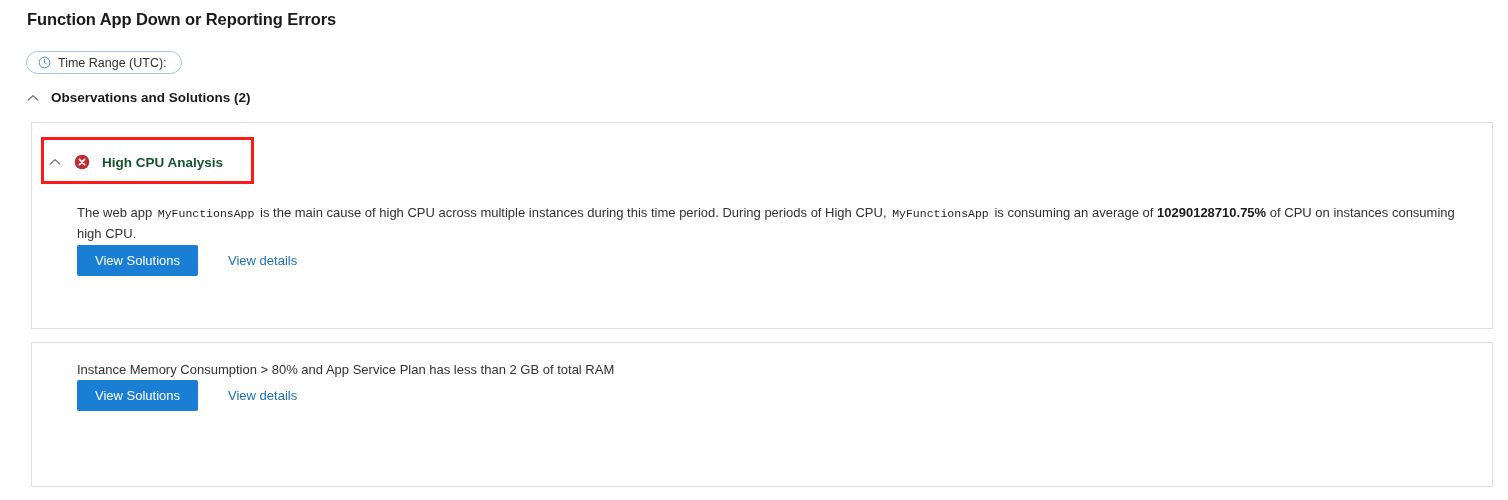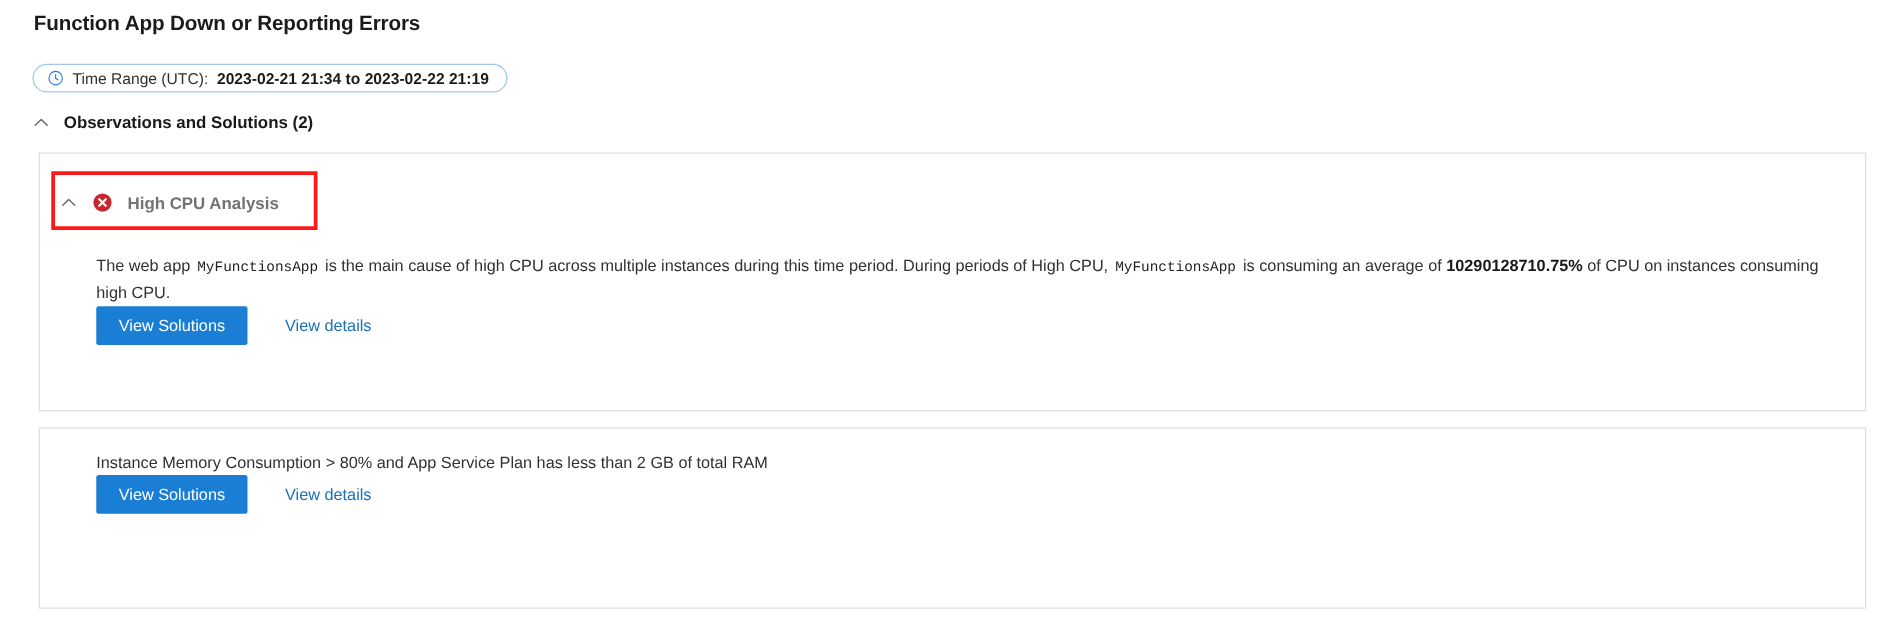--- a/index.html
+++ b/index.html
@@ -111,21 +111,21 @@
     padding-left: 16px;
     height: 46px;
     cursor: pointer;
   }
   #card-cpu .card-head { margin-top: 16px; }
   #card-mem .card-head { margin-top: 4px; }
 
   .card-head .card-title {
     font-size: 13.5px;
     font-weight: bold;
-    color: #737373;
+    color: #14532d;
   }
 
   
   .status-icon {
     width: 16px;
     height: 16px;
     flex: 0 0 auto;
     display: inline-block;
   }
   .status-icon svg { display: block; }
@@ -205,21 +205,20 @@
 </div>
 
 <div class="time-pill">
   <span class="clock-icon">
     <svg width="13" height="13" viewBox="0 0 16 16" fill="none" xmlns="http://www.w3.org/2000/svg">
       <circle cx="8" cy="8" r="6.6" stroke="#2b7cd3" stroke-width="1.1"></circle>
       <path d="M8 4.4V8.2L10.5 9.8" stroke="#2b7cd3" stroke-width="1.1" stroke-linecap="round"></path>
     </svg>
   </span>
   <span class="label">Time Range (UTC):</span>
-  <span class="value">2023-02-21 21:34 to 2023-02-22 21:19</span>
 </div>
 
 <div class="section-header">
   <span class="chev">
     <svg width="14" height="14" viewBox="0 0 16 16" fill="none" xmlns="http://www.w3.org/2000/svg">
       <path d="M2.5 10.5L8 5.2L13.5 10.5" stroke="#605e5c" stroke-width="1.15" stroke-linecap="round" stroke-linejoin="round"></path>
     </svg>
   </span>
   <span class="section-title">Observations and Solutions (2)</span>
 </div>

